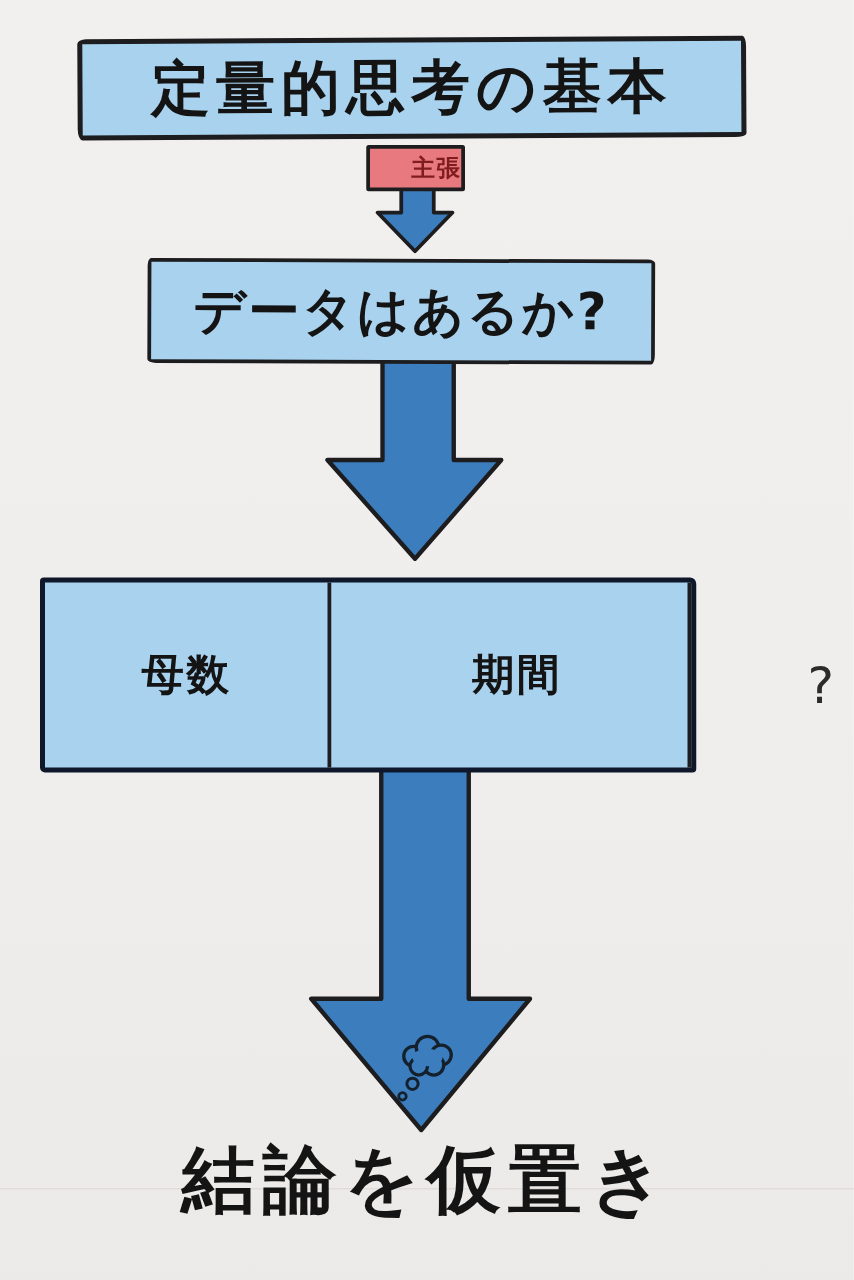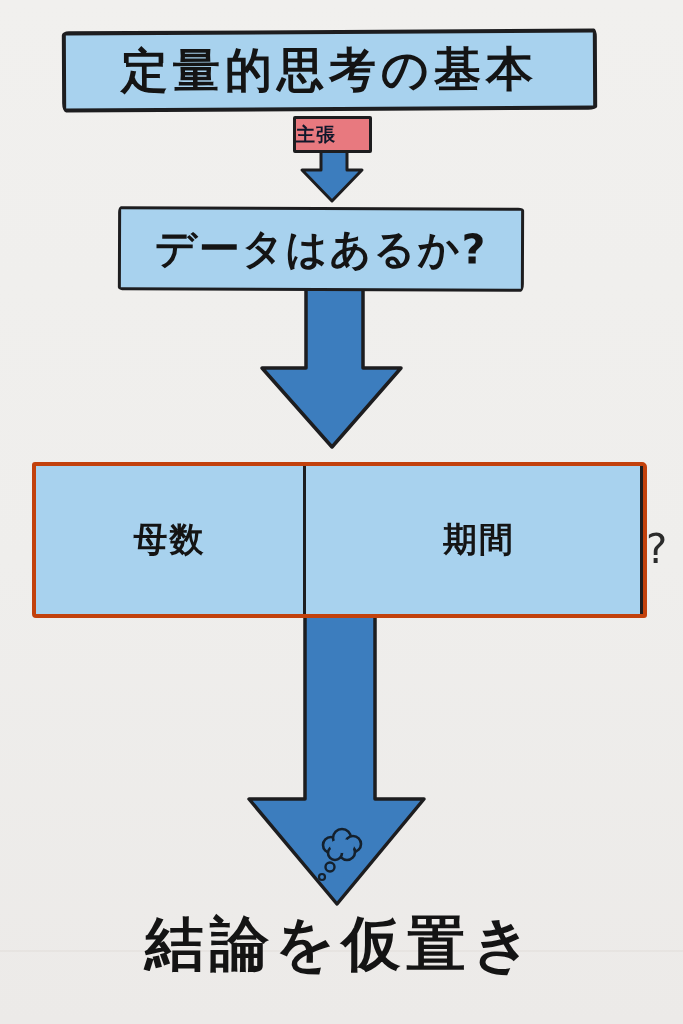--- a/index.html
+++ b/index.html
@@ -21,33 +21,33 @@
   .title-box{
     left:62px;top:30px;width:535px;height:81px;
     border-radius:7px 3px 9px 4px / 4px 8px 3px 9px;
     transform:rotate(-0.3deg);
     font-size:47px;letter-spacing:5px;white-space:nowrap;
   }
   .claim-badge{
     position:absolute;box-sizing:border-box;
     left:293px;top:116px;width:79px;height:37px;
     background:#e8797f;border:3px solid #1d1d1f;border-radius:2px;
-    display:flex;align-items:center;justify-content:flex-start;
-    color:#0f172a;font-weight:bold;font-size:19px;letter-spacing:1px;
+    display:flex;align-items:center;justify-content:flex-end;
+    color:#7f1d1d;font-weight:bold;font-size:19px;letter-spacing:1px;
   }
   .question-box{
     left:118px;top:207px;width:406px;height:84px;
     border-width:3px;border-radius:3px 6px 3px 7px / 6px 3px 8px 3px;
     transform:rotate(0.2deg);
     font-size:41px;letter-spacing:2px;white-space:nowrap;
   }
   .factors-row{
     position:absolute;box-sizing:border-box;
-    left:32px;top:462px;width:615px;height:156px;
-    display:flex;background:#a8d2ee;border:4px solid #c2410c;
+    left:32px;top:462px;width:525px;height:156px;
+    display:flex;background:#a8d2ee;border:4px solid #0f172a;
     border-radius:3px 5px 3px 4px;
   }
   .factor{
     display:flex;align-items:center;justify-content:center;
     font-size:34px;font-weight:bold;color:#141414;
     border-right:3px solid #1d1d1f;letter-spacing:2px;white-space:nowrap;
   }
   .factor:nth-child(1){flex:186;}
   .factor:nth-child(2){flex:224;padding-left:12px;}
   .factor:nth-child(3){flex:192;border-right:none;}

